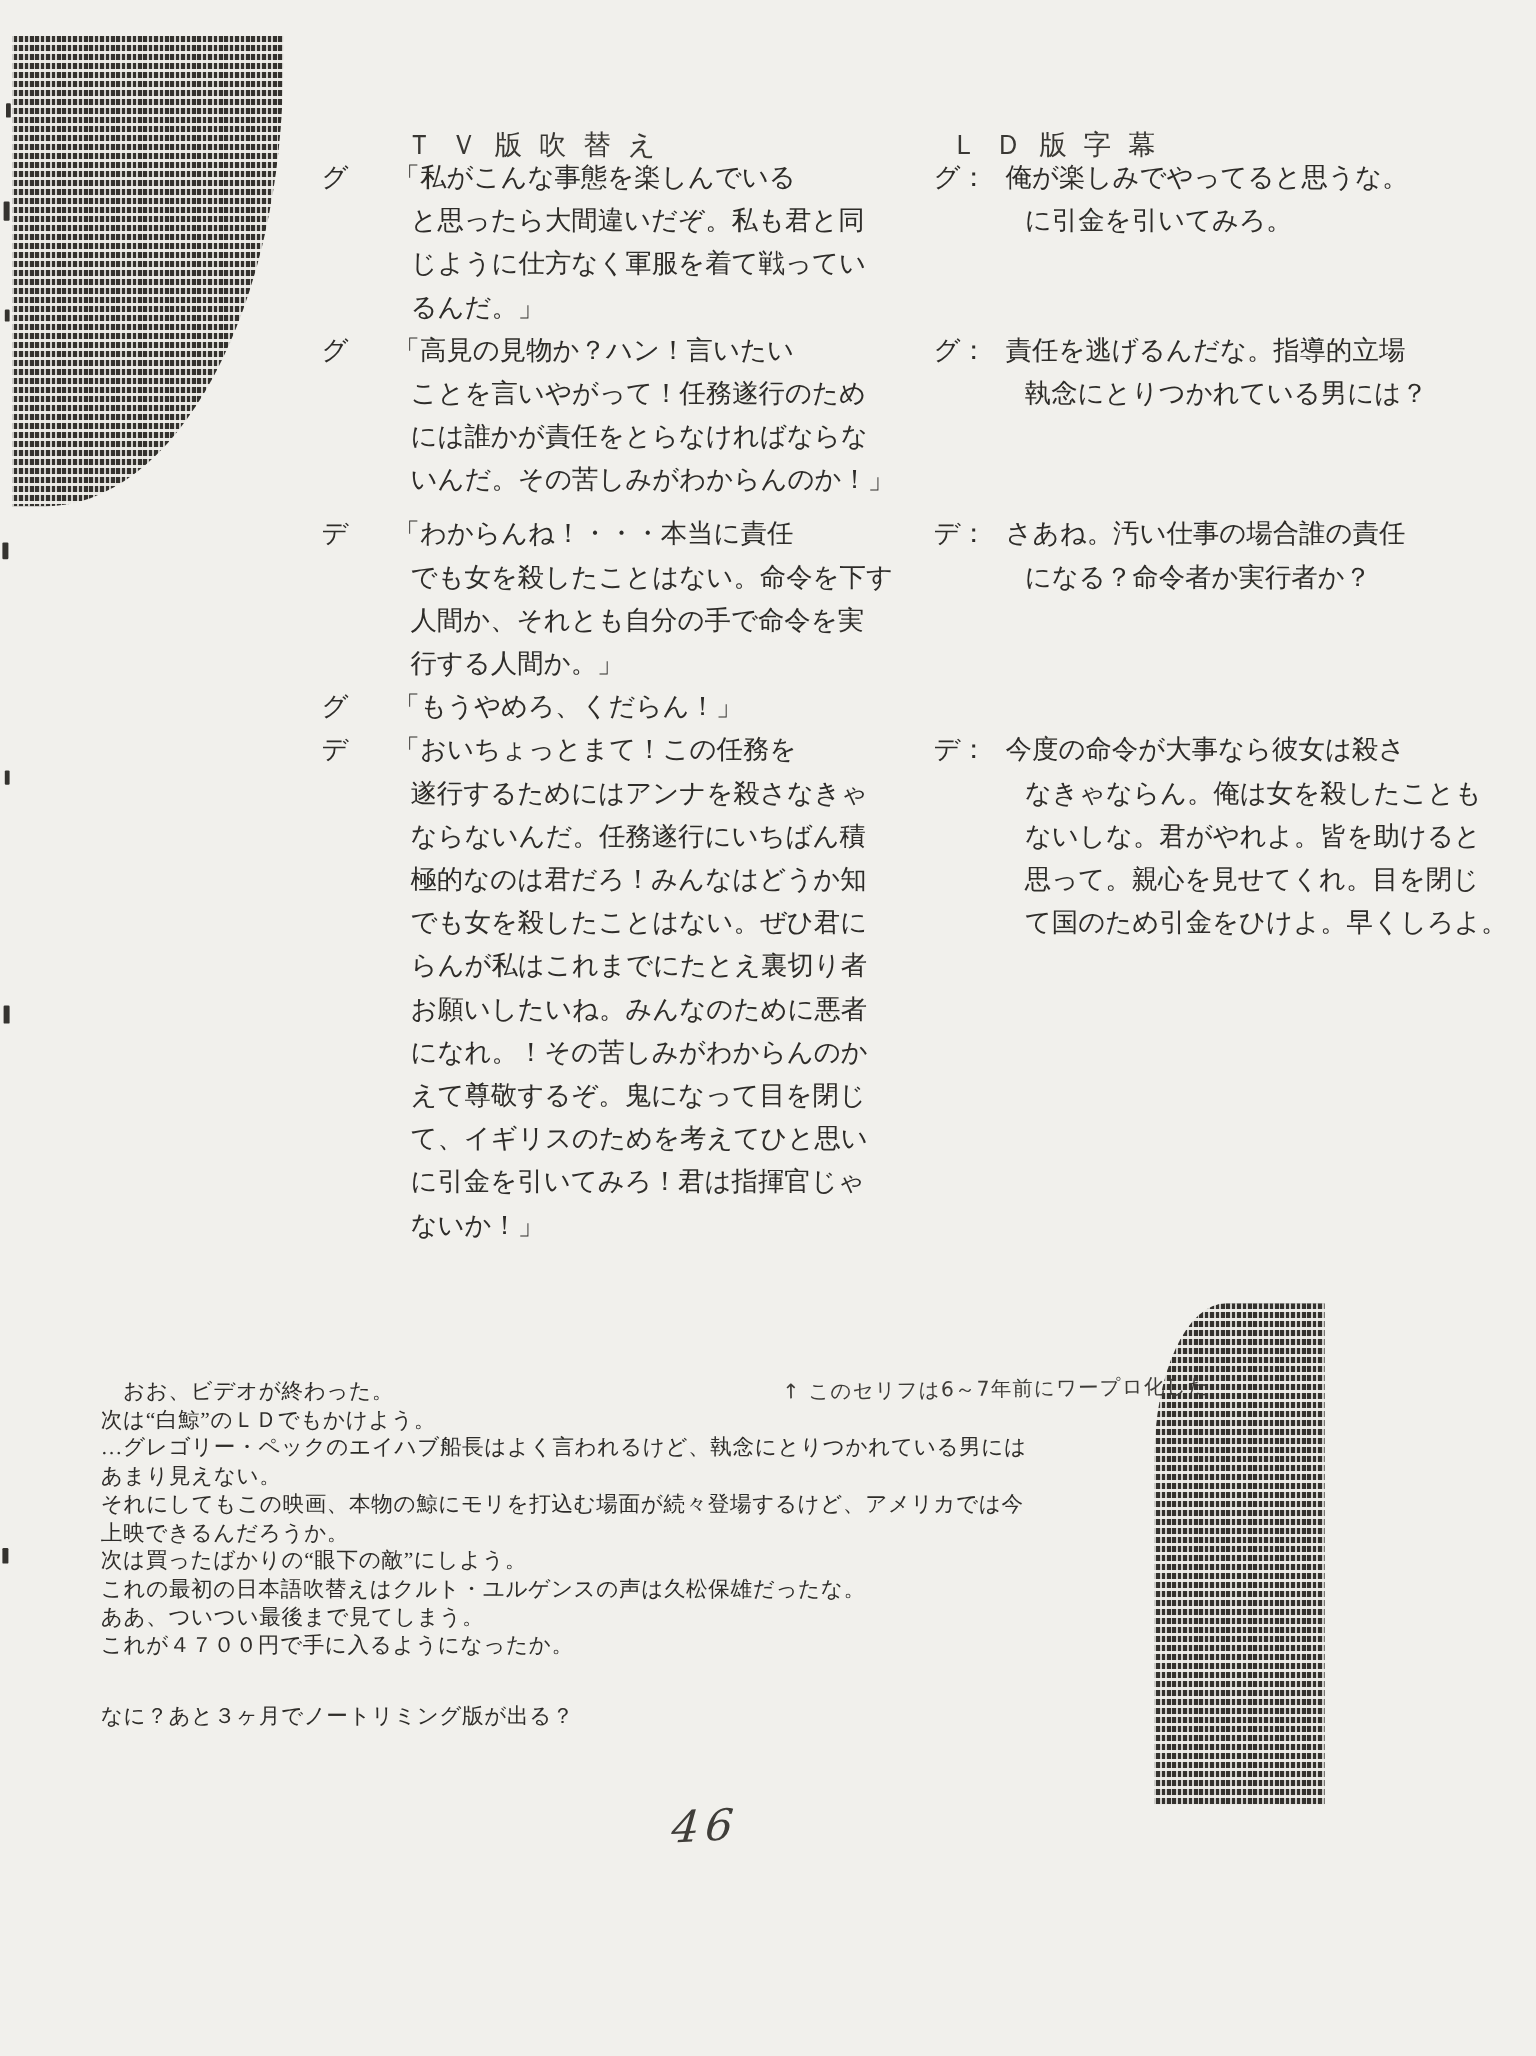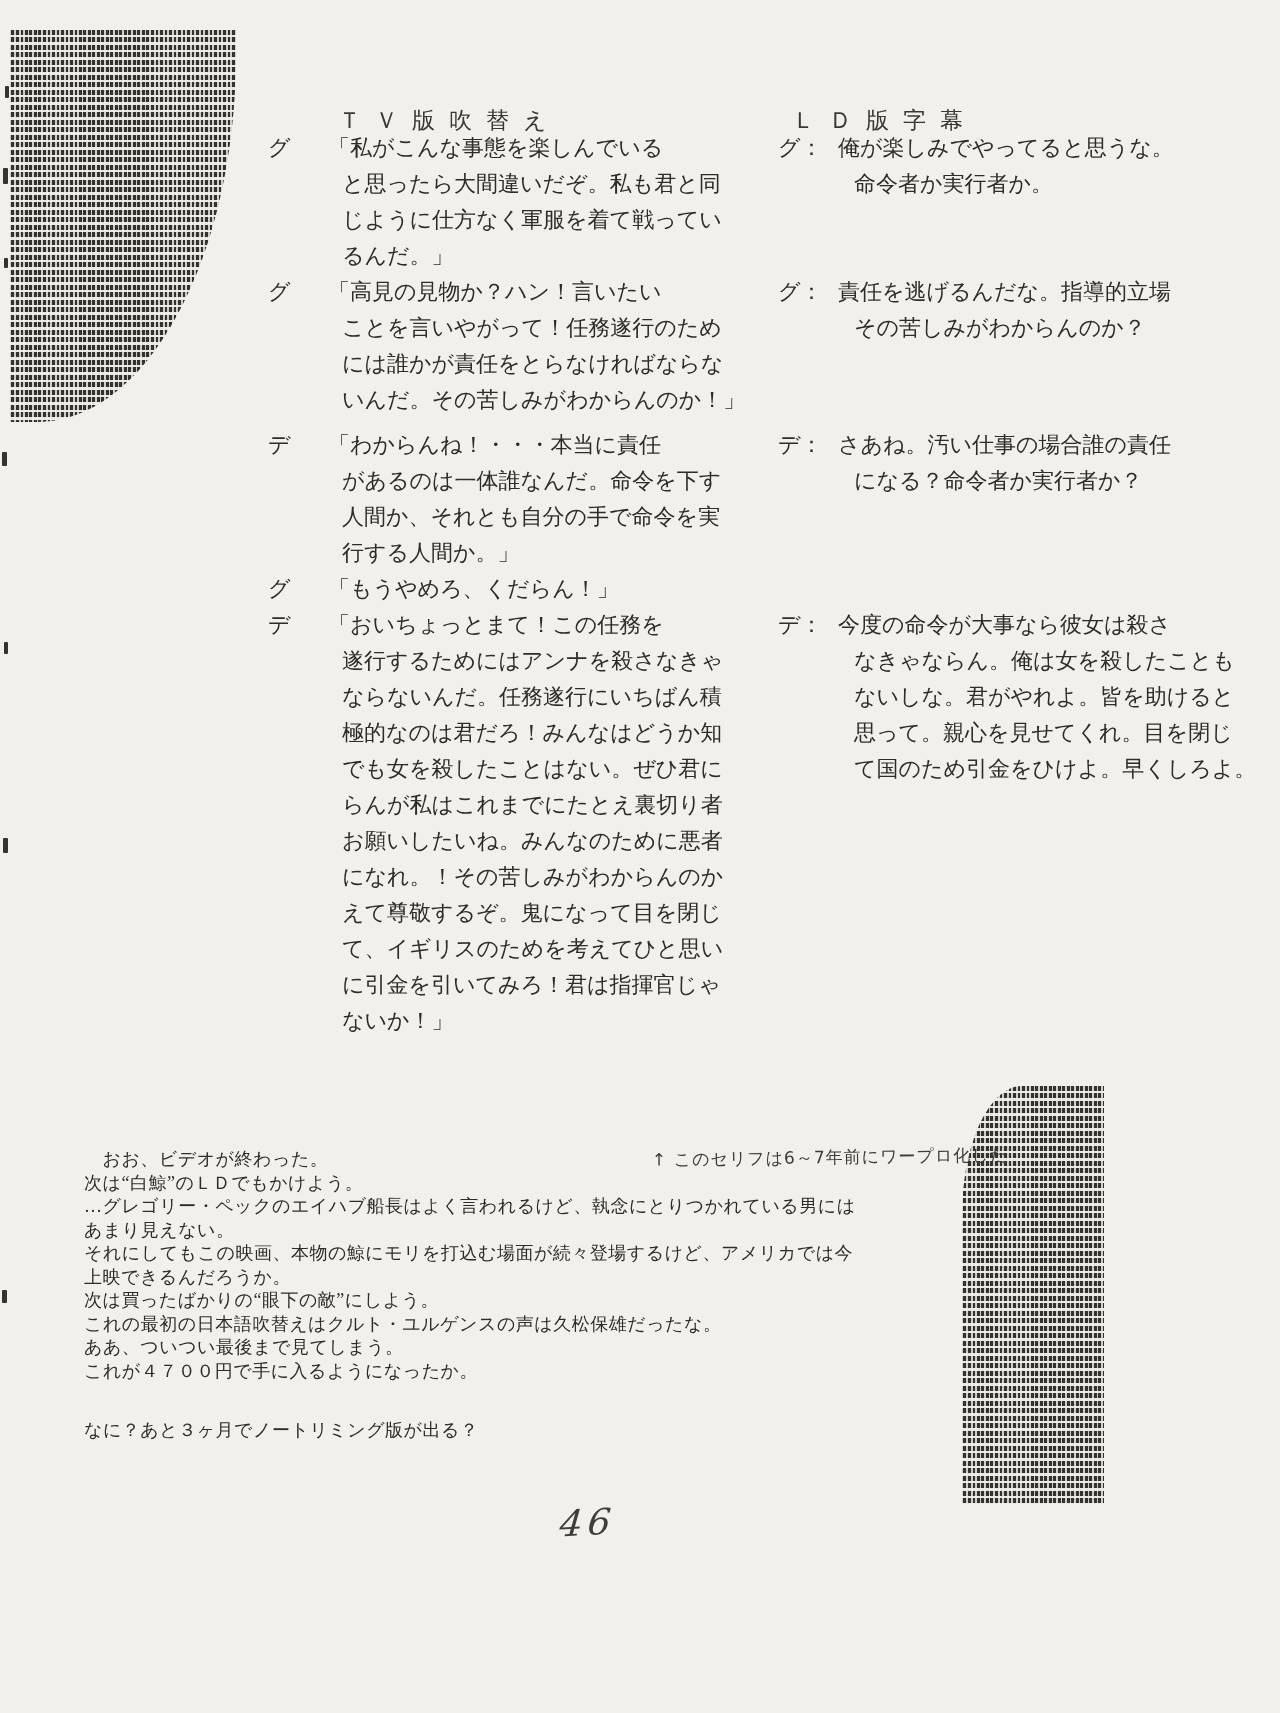--- a/index.html
+++ b/index.html
@@ -91,39 +91,39 @@
 <div class="dialogue">
     <div class="d-row">
       <div class="cell left">
         <div class="line"><span class="speaker">グ</span>「私がこんな事態を楽しんでいる</div>
         <div class="line cont">と思ったら大間違いだぞ。私も君と同</div>
         <div class="line cont">じように仕方なく軍服を着て戦ってい</div>
         <div class="line cont">るんだ。」</div>
       </div>
       <div class="cell right">
         <div class="line"><span class="speaker">グ：</span>俺が楽しみでやってると思うな。</div>
-        <div class="line cont">命令者か実行者か。</div>
+        <div class="line cont">に引金を引いてみろ。</div>
       </div>
     </div>
     <div class="d-row">
       <div class="cell left">
         <div class="line"><span class="speaker">グ</span>「高見の見物か？ハン！言いたい</div>
         <div class="line cont">ことを言いやがって！任務遂行のため</div>
         <div class="line cont">には誰かが責任をとらなければならな</div>
         <div class="line cont">いんだ。その苦しみがわからんのか！」</div>
       </div>
       <div class="cell right">
         <div class="line"><span class="speaker">グ：</span>責任を逃げるんだな。指導的立場</div>
-        <div class="line cont">その苦しみがわからんのか？</div>
+        <div class="line cont">執念にとりつかれている男には？</div>
       </div>
     </div>
     <div class="d-row">
       <div class="cell left">
         <div class="line"><span class="speaker">デ</span>「わからんね！・・・本当に責任</div>
-        <div class="line cont">があるのは一体誰なんだ。命令を下す</div>
+        <div class="line cont">でも女を殺したことはない。命令を下す</div>
         <div class="line cont">人間か、それとも自分の手で命令を実</div>
         <div class="line cont">行する人間か。」</div>
       </div>
       <div class="cell right">
         <div class="line"><span class="speaker">デ：</span>さあね。汚い仕事の場合誰の責任</div>
         <div class="line cont">になる？命令者か実行者か？</div>
       </div>
     </div>
     <div class="d-row">
       <div class="cell left">

